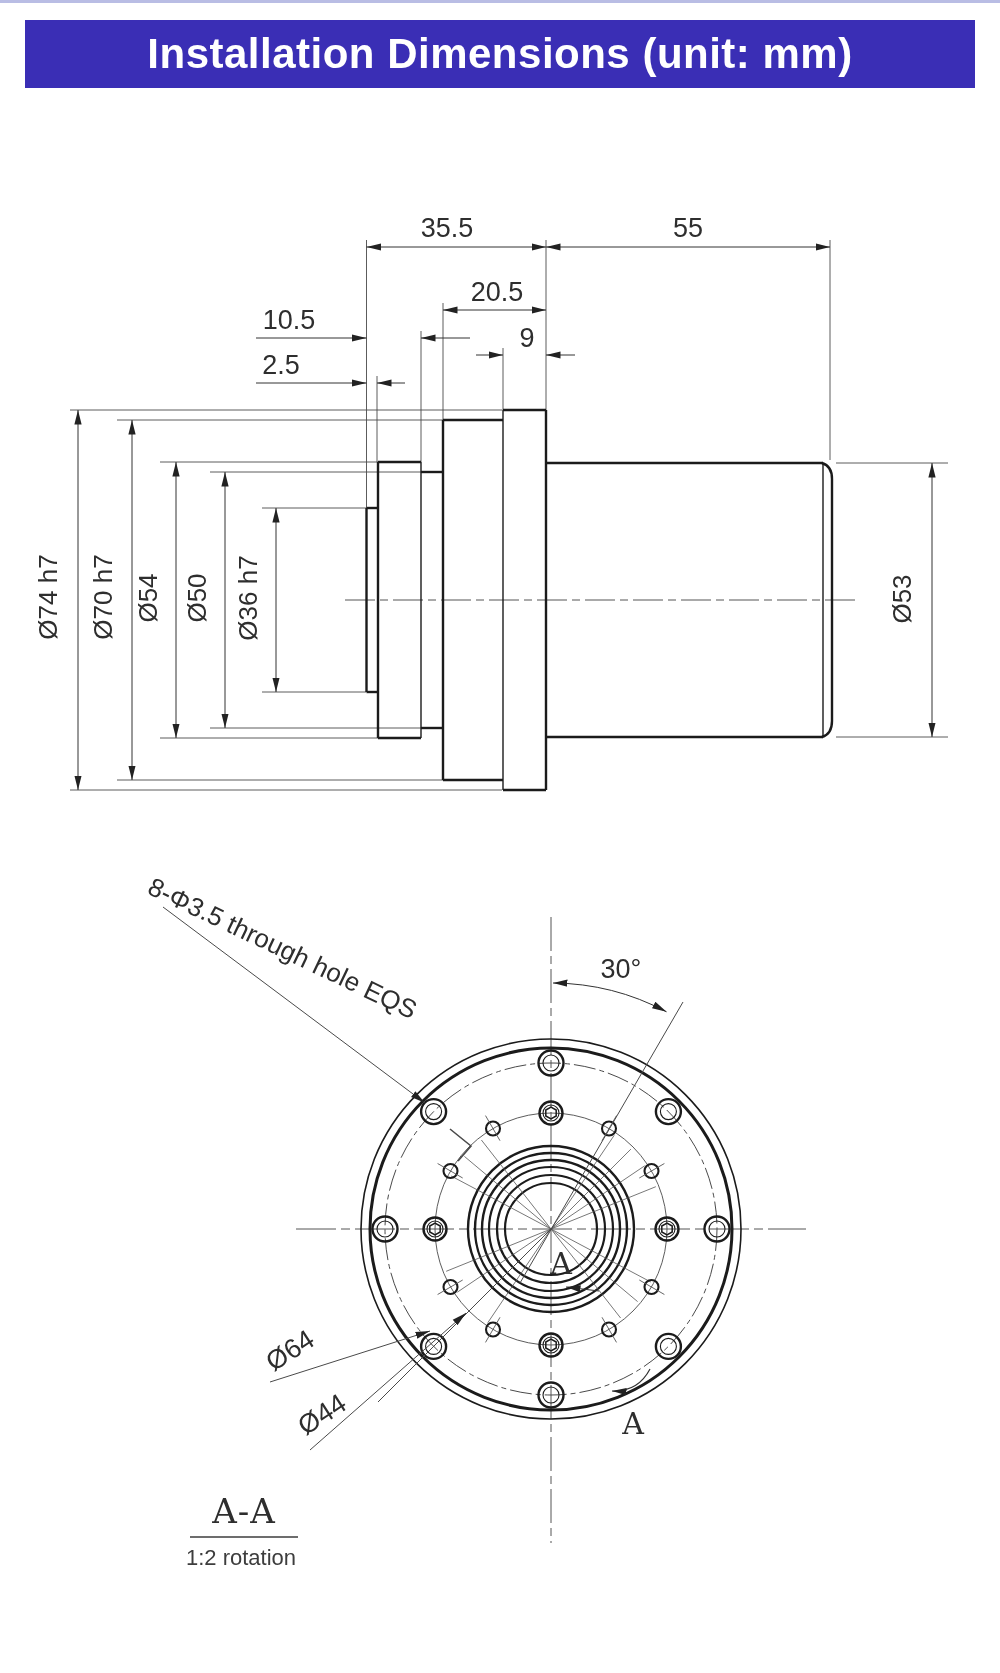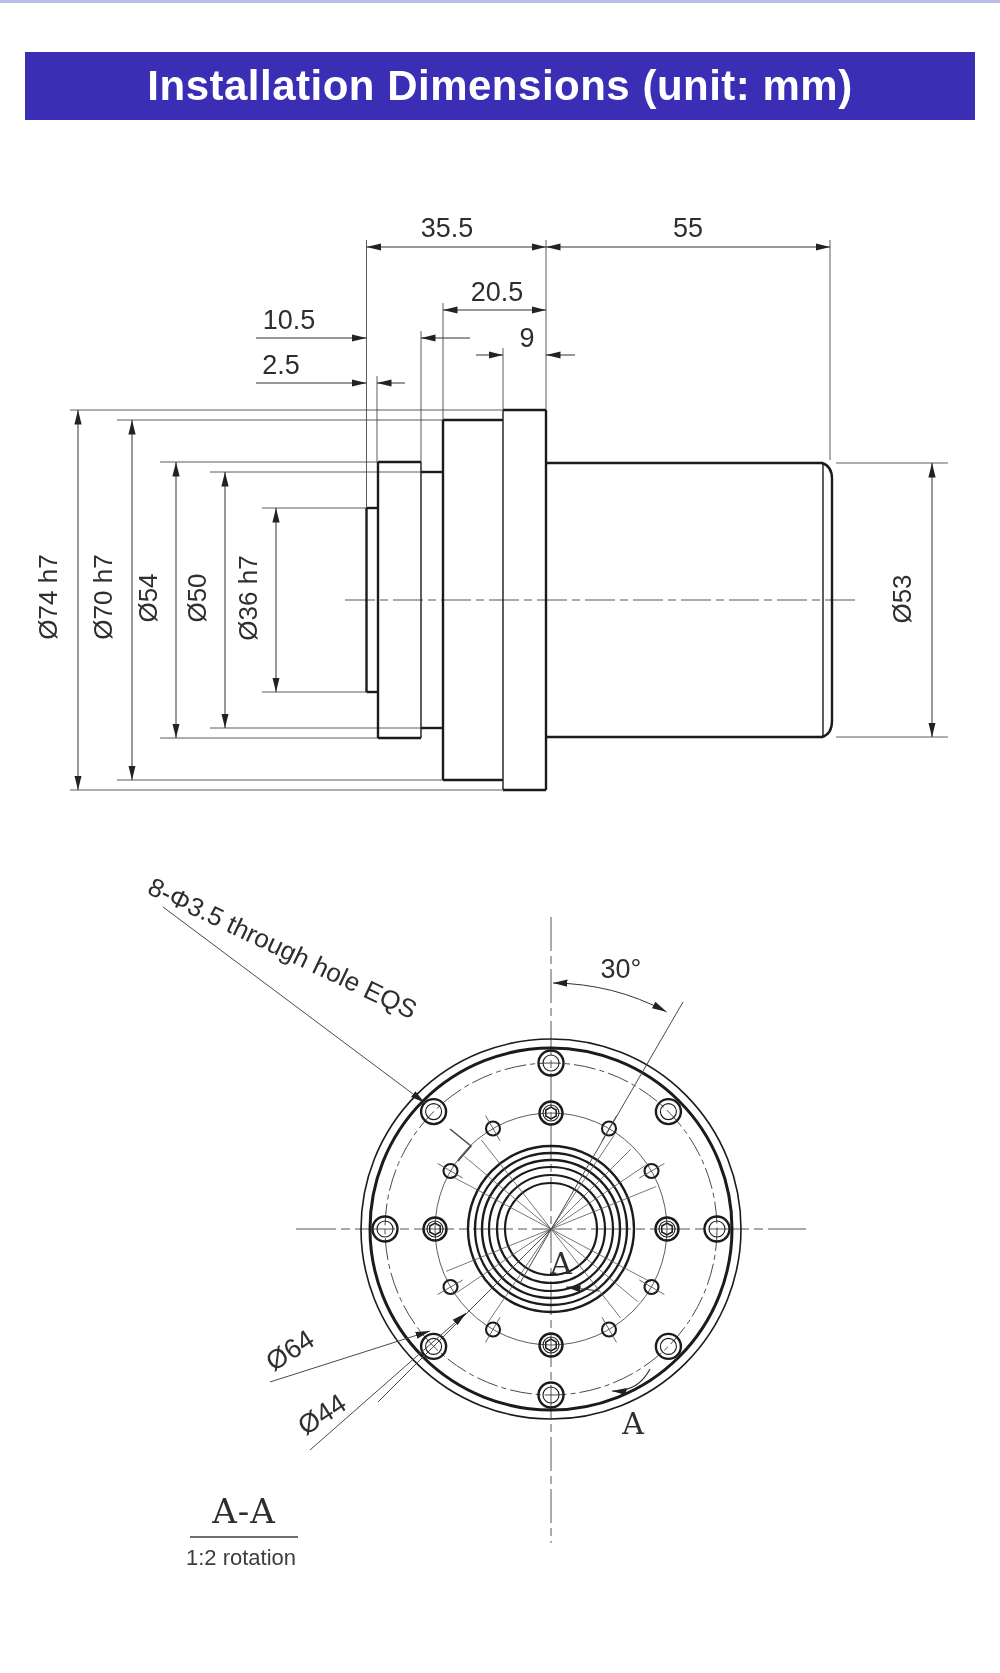--- a/index.html
+++ b/index.html
@@ -1,20 +1,20 @@
 <!DOCTYPE html>
 <html><head>
 <meta charset="utf-8">
 <style>
   html,body{margin:0;padding:0;background:#ffffff;}
   body{font-family:"Liberation Sans",sans-serif;}
   .page{position:relative;width:1000px;height:1673px;background:#ffffff;overflow:hidden;}
   .top-strip{position:absolute;top:0;left:0;width:1000px;height:3px;background:#b9bde4;}
   .banner{position:absolute;top:20px;left:25px;width:950px;height:68px;background:#3a2eb5;
-          display:flex;align-items:center;justify-content:center;margin-top:32px;}
+          display:flex;align-items:center;justify-content:center;}
   .banner-title{color:#ffffff;font-size:42px;font-weight:700;letter-spacing:.5px;
           font-family:"Liberation Sans",sans-serif;}
   svg{position:absolute;top:0;left:0;}
   .dimtxt{font-family:"Liberation Sans",sans-serif;fill:#2e2e2e;font-size:27px;}
   .dimtxt2{font-family:"Liberation Sans",sans-serif;fill:#2e2e2e;font-size:26px;}
   .serifA{font-family:"DejaVu Serif","Liberation Serif",serif;fill:#2e2e2e;}
   .note{font-family:"Liberation Sans",sans-serif;fill:#3d3d3d;}
 </style>
 </head>
 <body>

